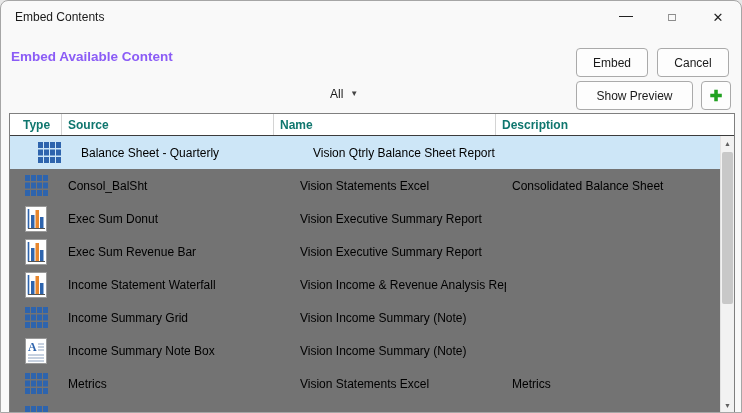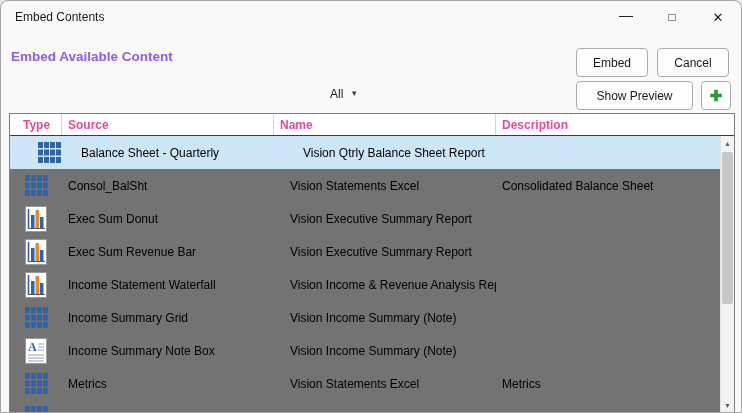--- a/index.html
+++ b/index.html
@@ -36,33 +36,33 @@
   
   .search-box { position: absolute; left: 8px; top: 80px; width: 303px; height: 25px; background: #fff; border: 1px solid #8a8a8a; margin-top: 48px; }
   .search-input { position: absolute; left: 0; top: 0; width: 276px; height: 23px; border: none; outline: none; padding: 0 6px; font-size: 12px; font-family: "Liberation Sans", sans-serif; background: transparent; }
   .search-input::placeholder { color: #8c8c8c; }
   .search-icon { position: absolute; right: 5px; top: 3px; width: 18px; height: 18px; }
   .filter { position: absolute; left: 322px; top: 80px; height: 25px; display: flex; align-items: center; gap: 7px; padding: 0 7px; border-radius: 3px; font-size: 12px; color: #1a1a1a; cursor: default; }
   .filter .caret { font-size: 8px; color: #444; }
 
   
   .table { position: absolute; left: 8px; top: 112px; width: 726px; height: 301px; background: #fff; border: 1px solid #7f7f7f; }
-  .thead { position: absolute; left: 0; top: 0; right: 0; height: 22px; display: flex; background: #fff; border-bottom: 1px solid #3c3c3c; font-weight: bold; font-size: 12px; color: #ec4899; }
+  .thead { position: absolute; left: 0; top: 0; right: 0; height: 22px; display: flex; background: #fff; border-bottom: 1px solid #3c3c3c; font-weight: bold; font-size: 12px; color: #0f766e; }
   .th { display: flex; align-items: center; padding-left: 6px; border-right: 1px solid #d4d4d4; overflow: hidden; white-space: nowrap; }
   .th-type { width: 52px; padding-left: 13px; }
   .th-name { width: 222px; }
   .th-source { width: 212px; }
   .th-desc { flex: 1; border-right: none; }
   .tbody { position: absolute; left: 0; top: 22px; width: 710px; bottom: 0; overflow: hidden; }
   .tr { display: flex; height: 33px; align-items: center; font-size: 12px; color: #000; background: #737373; }
   .tr.selected { background: #cde6f7; padding-left: 13px; }
   .td { padding-left: 6px; overflow: hidden; white-space: nowrap; }
   .td-type { width: 52px; padding-left: 0; display: flex; justify-content: center; align-items: center; }
   .td-name { width: 222px; }
-  .td-source { width: 212px; }
+  .td-source { width: 212px; margin-left: 10px; }
   .td-desc { flex: 1; }
   .icon { display: inline-flex; align-items: center; justify-content: center; }
 
   
   .scrollbar { position: absolute; right: 0; top: 22px; bottom: 0; width: 14px; background: #f2f2f2; border-left: 1px solid #e2e2e2; }
   .scroll-arrow { position: absolute; left: 0; width: 13px; height: 15px; display: flex; align-items: center; justify-content: center; font-size: 7px; color: #606060; }
   .scroll-arrow.up { top: 0; }
   .scroll-arrow.down { bottom: 0; }
   .scroll-thumb { position: absolute; left: 1px; width: 11px; top: 16px; height: 152px; background: #c8c8c8; border-radius: 2px; }
 </style>

